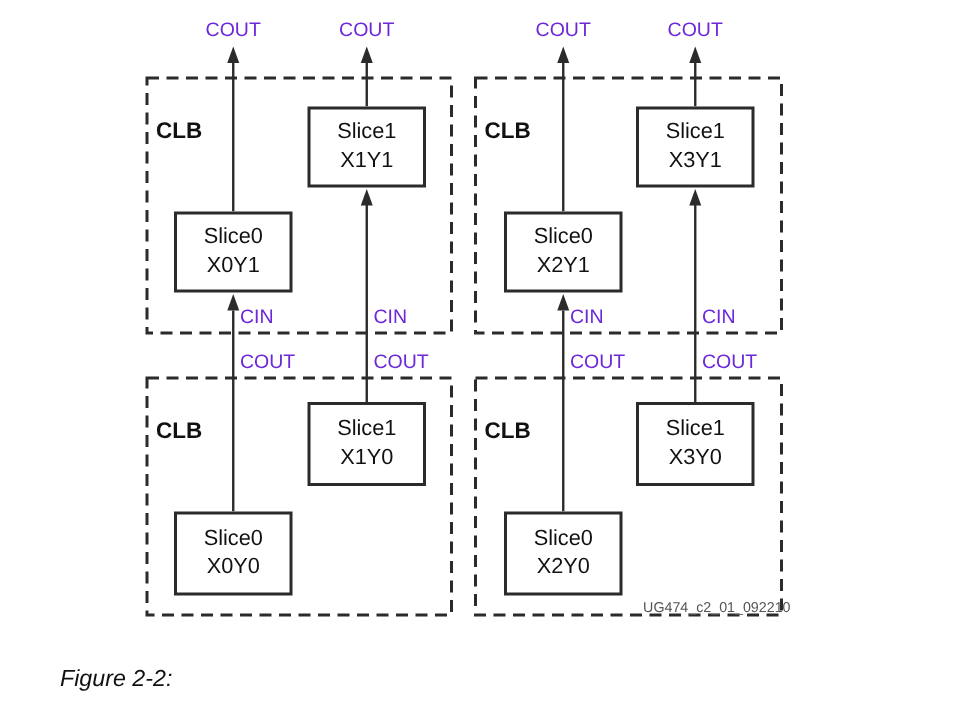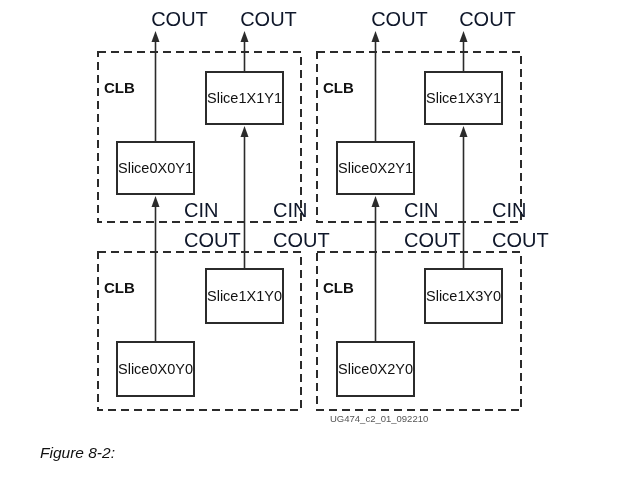--- a/index.html
+++ b/index.html
@@ -21,54 +21,53 @@
     left: 0; top: 0;
     z-index: 1;
   }
   .slice-box {
     position: absolute;
     box-sizing: border-box;
     border: 2px solid #2b2b2b;
     background: #ffffff;
     z-index: 2;
     display: flex;
-    flex-direction: row;
+    flex-direction: column;
     align-items: center;
     justify-content: center;
     font-size: 14.5px;
     line-height: 19px;
     color: #111;
     text-align: center;
   }
   .lbl {
     position: absolute;
     z-index: 3;
-    font-size: 20px;
+    font-size: 13px;
     line-height: 15px;
-    color: #0f172a;
+    color: #6d28d9;
     white-space: nowrap;
-    margin-left: 24px;
   }
   .lbl-centered { transform: translateX(-50%); }
   .clb-lbl {
     position: absolute;
     z-index: 3;
     font-size: 15px;
     font-weight: bold;
     color: #111;
     white-space: nowrap;
     margin-top: 24px;
   }
   .watermark {
     position: absolute;
     z-index: 3;
     left: 330px;
-    top: 413px;
+    top: 400px;
     width: 197px;
-    text-align: left;
+    text-align: right;
     font-size: 9.5px;
     color: #555;
     white-space: nowrap;
   }
   .caption {
     position: absolute;
     z-index: 3;
     left: 40px;
     top: 444px;
     display: flex;
@@ -165,16 +164,16 @@
   <div class="lbl" style="left:468px; top:203px;">CIN</div>
 
   <div class="lbl" style="left:160px; top:233px;">COUT</div>
   <div class="lbl" style="left:249px; top:233px;">COUT</div>
   <div class="lbl" style="left:380px; top:233px;">COUT</div>
   <div class="lbl" style="left:468px; top:233px;">COUT</div>
 
   <div class="watermark">UG474_c2_01_092210</div>
 
   <div class="caption">
-    <span class="fig-label">Figure 8-2:</span>
+    <span class="fig-label">Figure 2-2:</span>
   </div>
 
 </div>
 
 </body></html>

